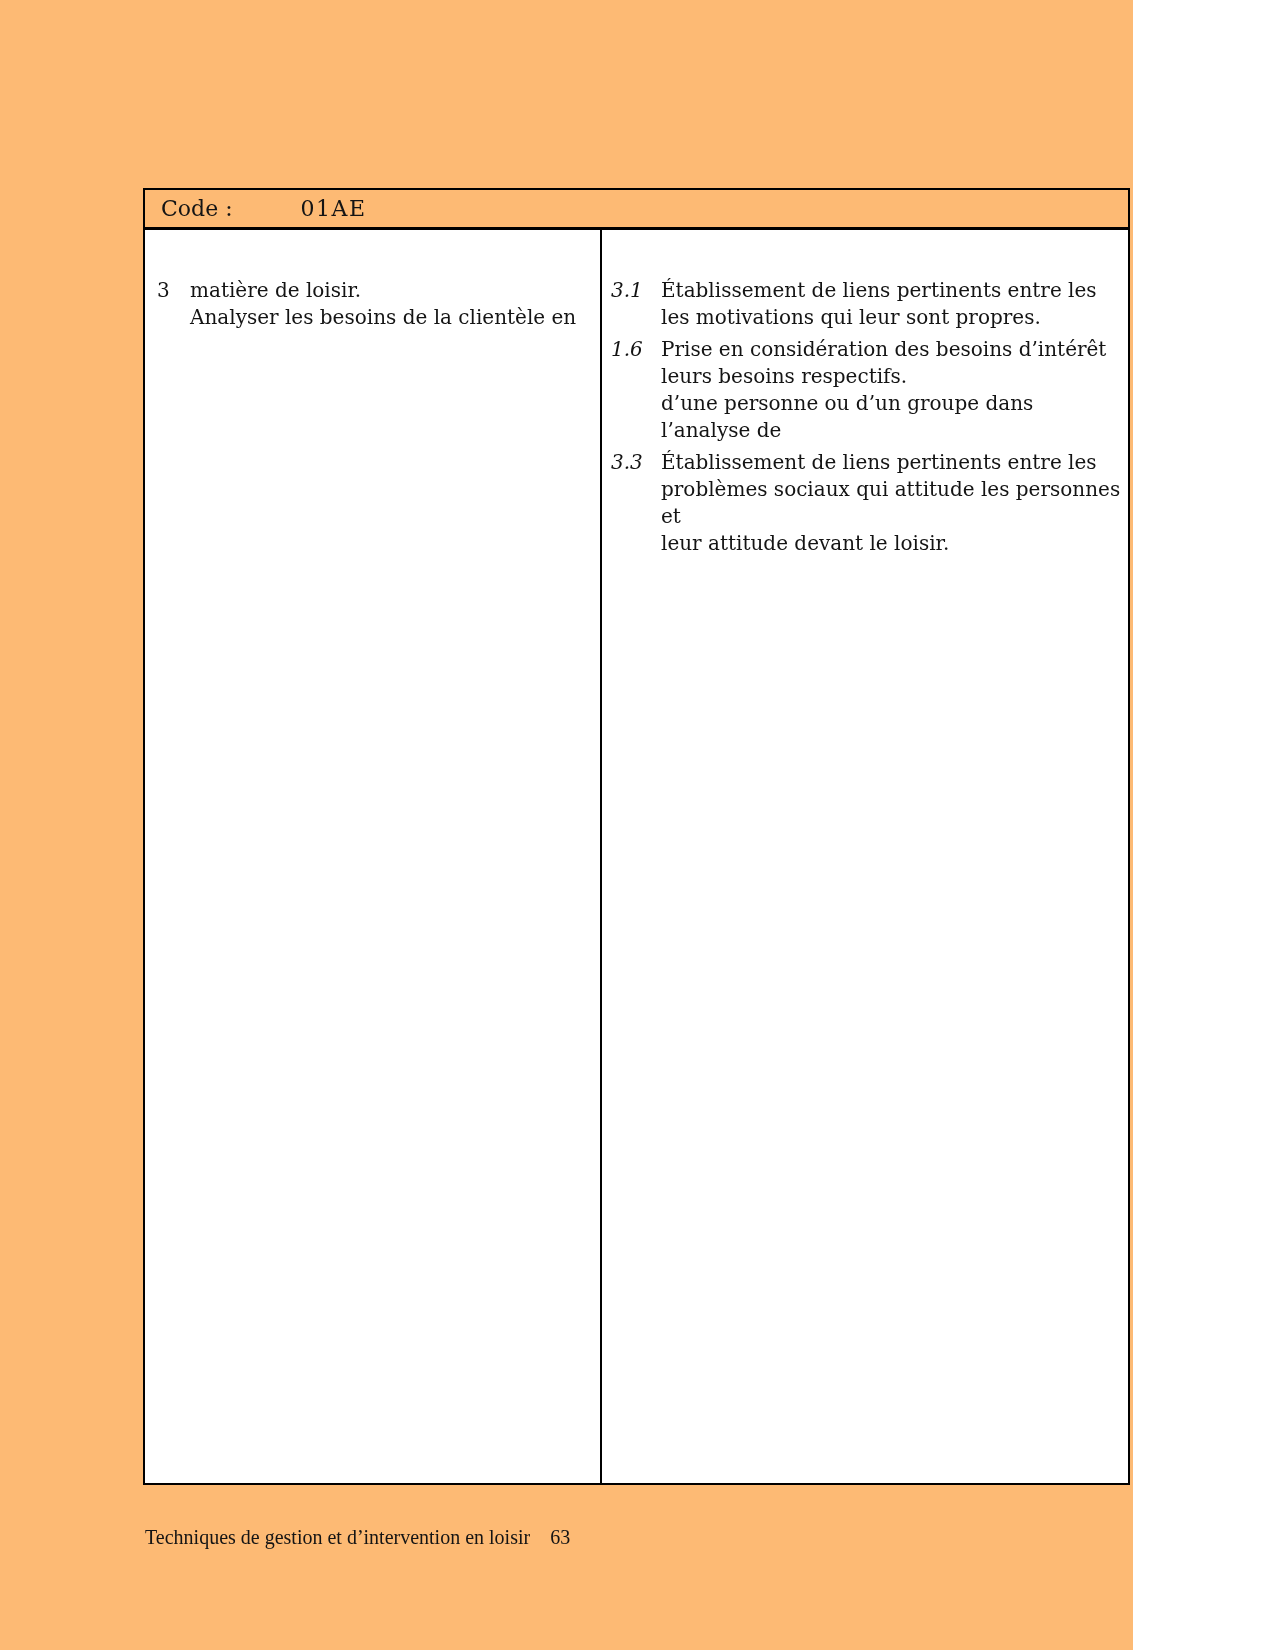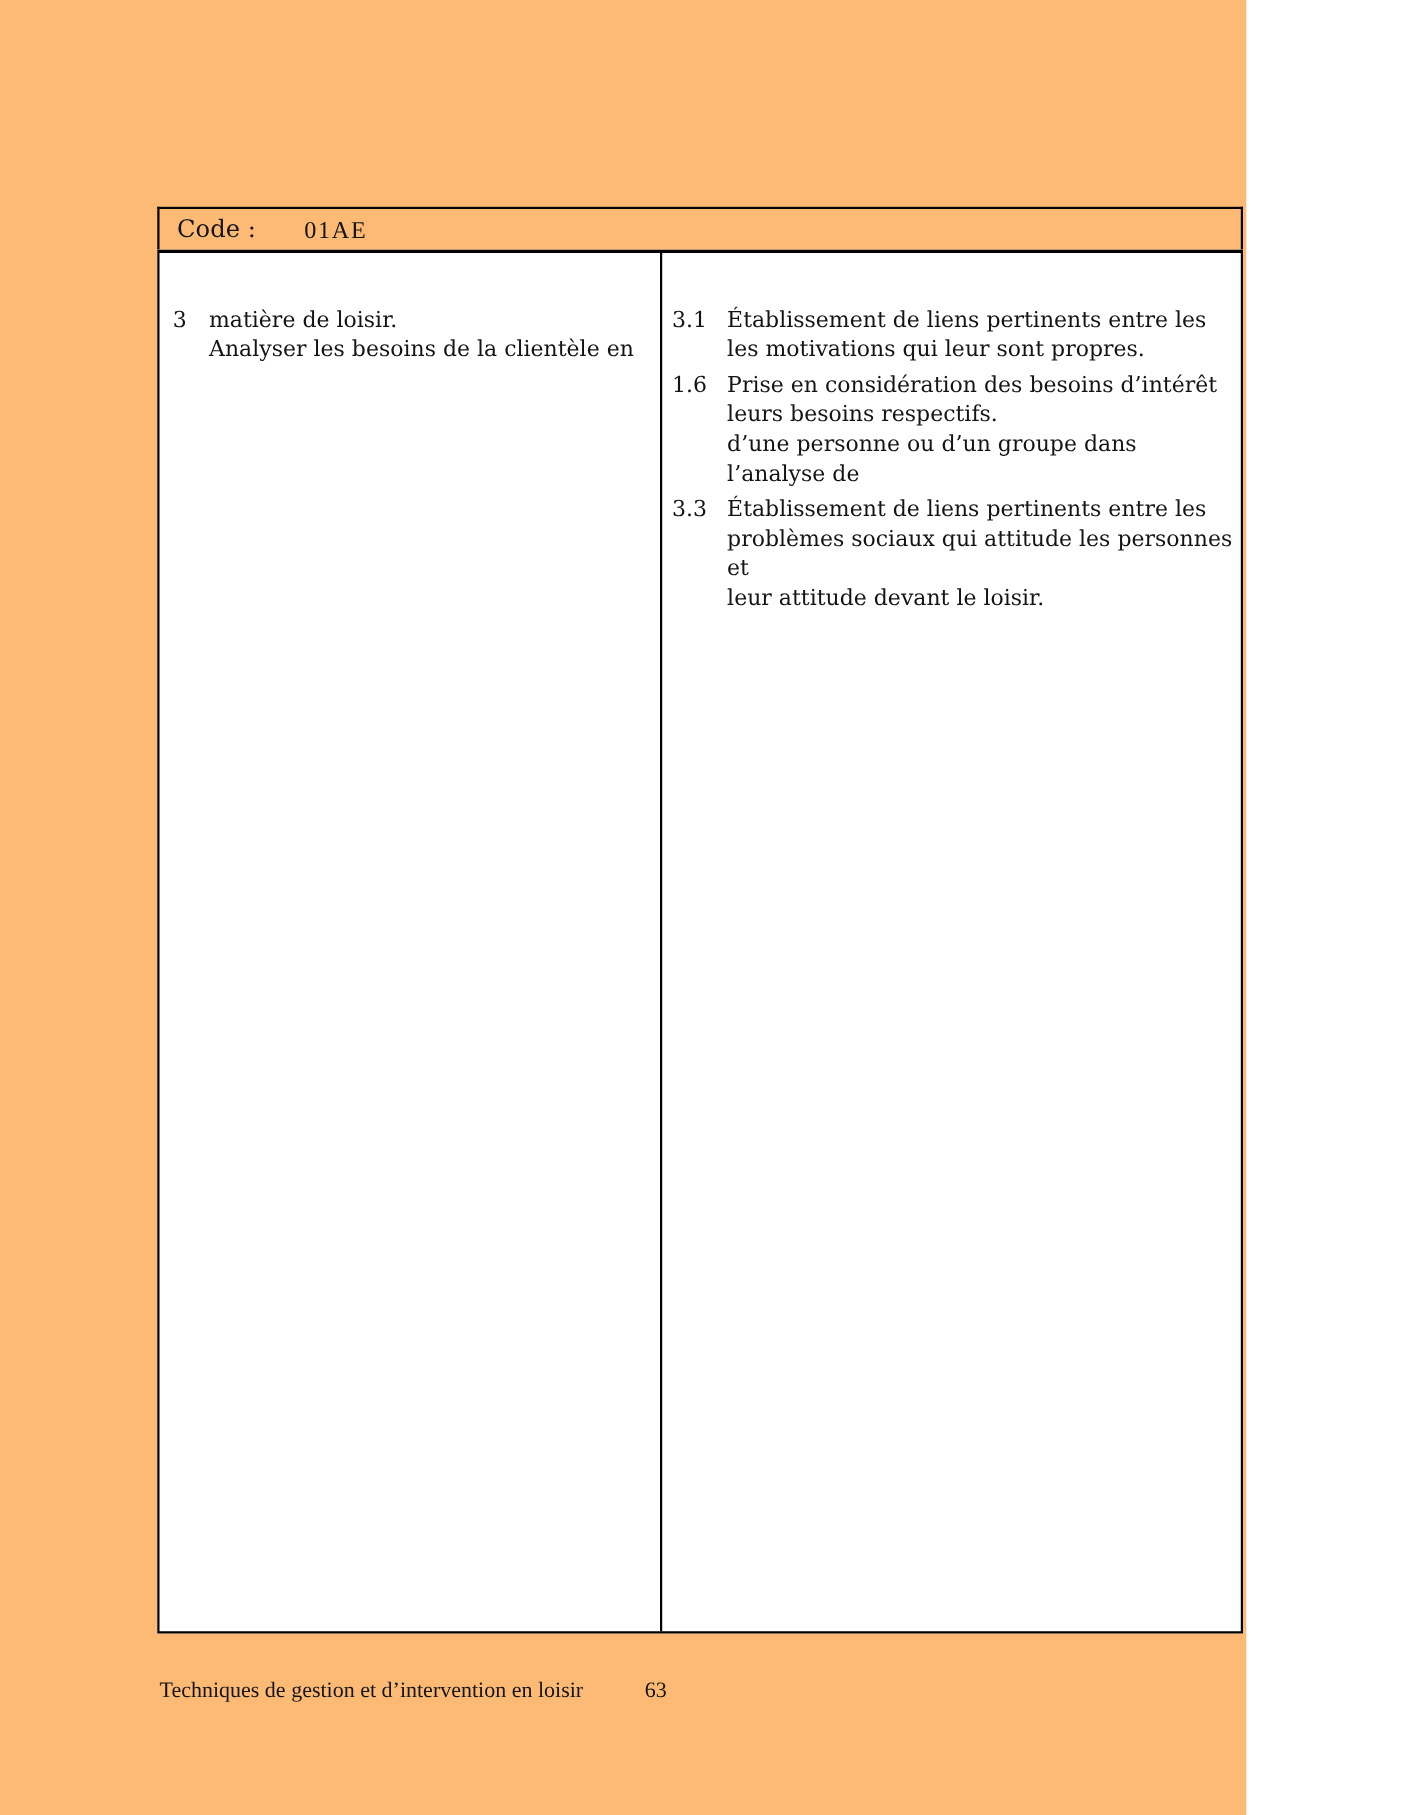--- a/index.html
+++ b/index.html
@@ -29,23 +29,22 @@
     height: 39px;
     box-sizing: border-box;
     border: 2px solid #000;
     border-bottom: none;
     display: flex;
     align-items: center;
     padding-left: 16px;
     font-size: 22px;
   }
   .code-box .code-value {
-    margin-left: 44px;
+    margin-left: 68px;
     letter-spacing: 1.5px;
-    font-family: Liberation Serif, serif;
   }
   
   .content-table {
     position: absolute;
     left: 143px;
     top: 227px;
     width: 987px;
     height: 1258px;
     box-sizing: border-box;
     border: 2px solid #000;
@@ -76,35 +75,36 @@
     align-items: flex-start;
     margin-bottom: 5px;
   }
   .item .num-obj {
     flex: 0 0 33px;
     width: 33px;
   }
   .item .num-crit {
     flex: 0 0 50px;
     width: 50px;
+    font-style: italic;
   }
   .item .text {
     flex: 1 1 auto;
   }
   
   .footer {
     position: absolute;
     left: 145px;
     top: 1526px;
     font-family: "Liberation Serif", serif;
     font-size: 20px;
     white-space: nowrap;
   }
   .footer .page-num {
-    margin-left: 51px;
+    margin-left: 15px;
   }
 </style>
 </head>
 <body>
 
 <div class="page">
 
   <div class="code-box">
     <span>Code :</span>
     <span class="code-value">01AE</span>

